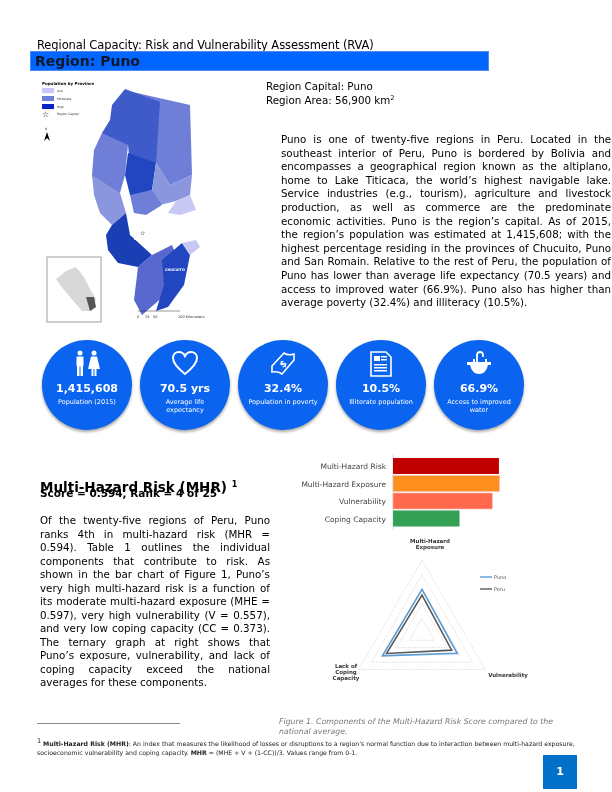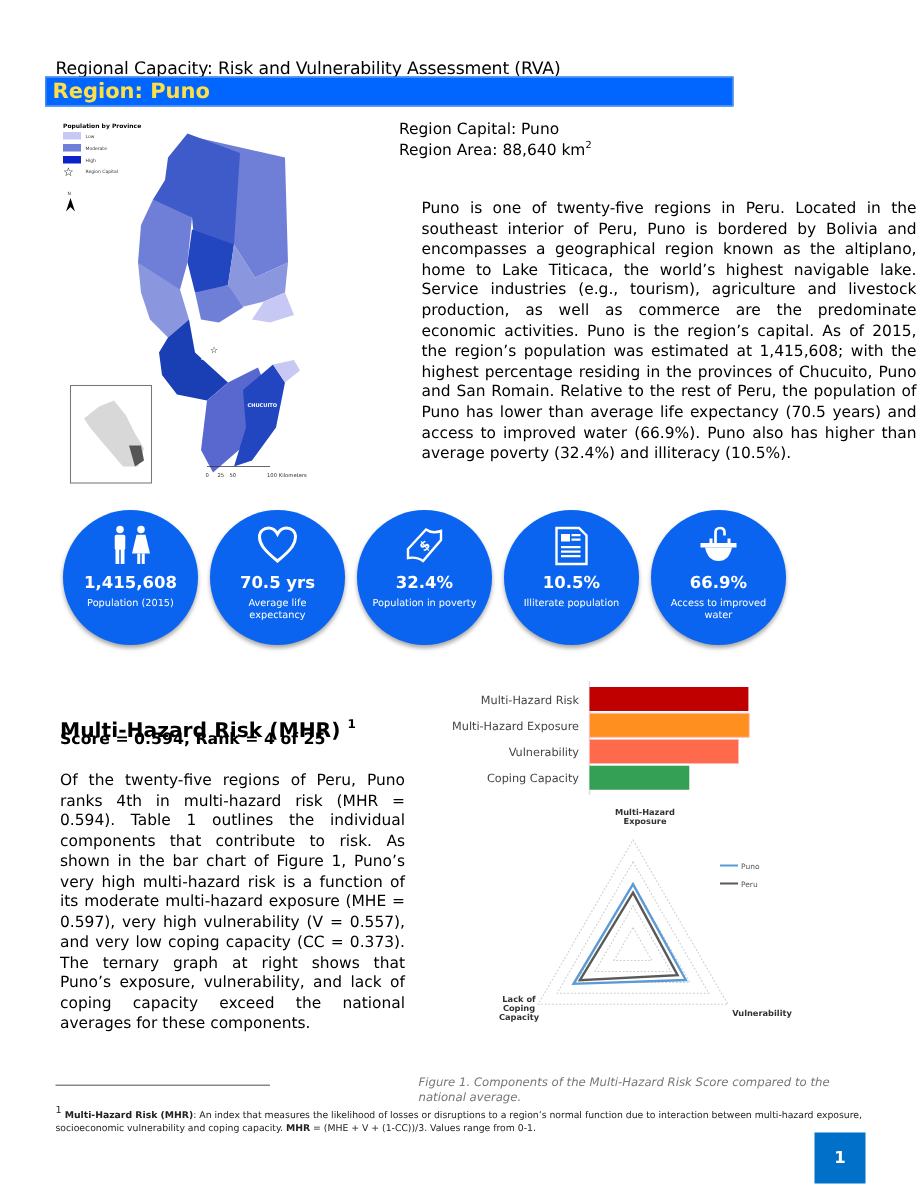--- a/index.html
+++ b/index.html
@@ -1,21 +1,21 @@
 <!DOCTYPE html>
 <html><head>
 <meta charset="utf-8">
 <style>
   html, body { margin:0; padding:0; background:#fff; }
   body { width:612px; height:792px; position:relative; overflow:hidden;
          font-family:"DejaVu Sans", sans-serif; color:#000; }
   .abs { position:absolute; }
   #doc-header { left:37px; top:38px; font-size:11.5px; letter-spacing:-0.1px; }
   #region-bar { left:30px; top:51px; width:454px; height:18px; background:#0066ff; border:1px solid #4a8cf0;
-                color:#fde047; font-weight:bold; font-size:14px; line-height:18px; padding-left:4px; }
+                color:#0f172a; font-weight:bold; font-size:14px; line-height:18px; padding-left:4px; }
   #region-bar { width:453px; }
   #capital { left:242px; top:79px; font-size:10.3px; line-height:14px;margin-left:24px; }
   #intro { left:242px; top:133px; width:330px; font-size:10.3px; line-height:13.6px; text-align:justify;margin-left:39px; }
   sup { font-size:6.5px; vertical-align:super; line-height:0; }
 
   
   #map-area { left:30px; top:75px; width:200px; height:250px; }
 
   
   .stat { width:90px; height:90px; border-radius:50%; background:#0a64ef; color:#fff; text-align:center;
@@ -83,21 +83,21 @@
     <line x1="108" y1="236" x2="150" y2="236" stroke="#333" stroke-width="0.5"></line>
     <text x="107" y="243" font-size="3.5" fill="#333" id="sc-0">0</text>
     <text x="115" y="243" font-size="3.5" fill="#333" id="sc-1">25</text>
     <text x="123" y="243" font-size="3.5" fill="#333" id="sc-2">50</text>
     <text x="148" y="243" font-size="3.5" fill="#333" id="sc-3">100 Kilometers</text>
   </svg>
 </div>
 
 <div class="abs" id="capital">
   <div>Region Capital: Puno</div>
-  <div><span>Region Area: 88,640 km</span><sup>2</sup></div>
+  <div><span>Region Area: 56,900 km</span><sup>2</sup></div>
 </div>
 <div class="abs" id="intro">Puno is one of twenty-five regions in Peru. Located in the southeast interior of Peru, Puno is bordered by Bolivia and encompasses a geographical region known as the altiplano, home to Lake Titicaca, the world’s highest navigable lake. Service industries (e.g., tourism), agriculture and livestock production, as well as commerce are the predominate economic activities. Puno is the region’s capital. As of 2015, the region’s population was estimated at 1,415,608; with the highest percentage residing in the provinces of Chucuito, Puno and San Romain. Relative to the rest of Peru, the population of Puno has lower than average life expectancy (70.5 years) and access to improved water (66.9%). Puno also has higher than average poverty (32.4%) and illiteracy (10.5%).</div>
 
 <div class="abs stat" style="left:42px;top:340px;">
   <div class="icon">
     <svg width="30" height="28" viewBox="0 0 30 28">
         <circle cx="8" cy="3" r="2.5" fill="#fff"></circle>
         <rect x="4.5" y="6.5" width="7" height="10" rx="1" fill="#fff"></rect>
         <rect x="5" y="16" width="2.5" height="10" fill="#fff"></rect>
         <rect x="8.5" y="16" width="2.5" height="10" fill="#fff"></rect>

